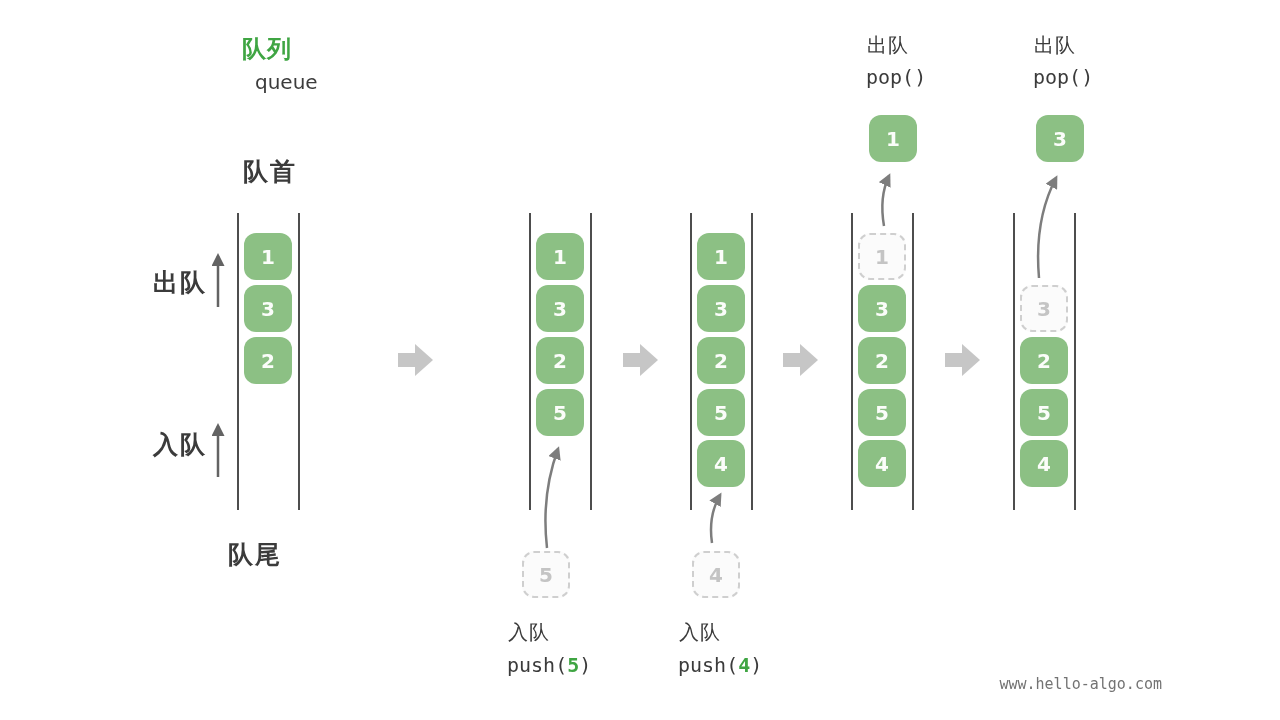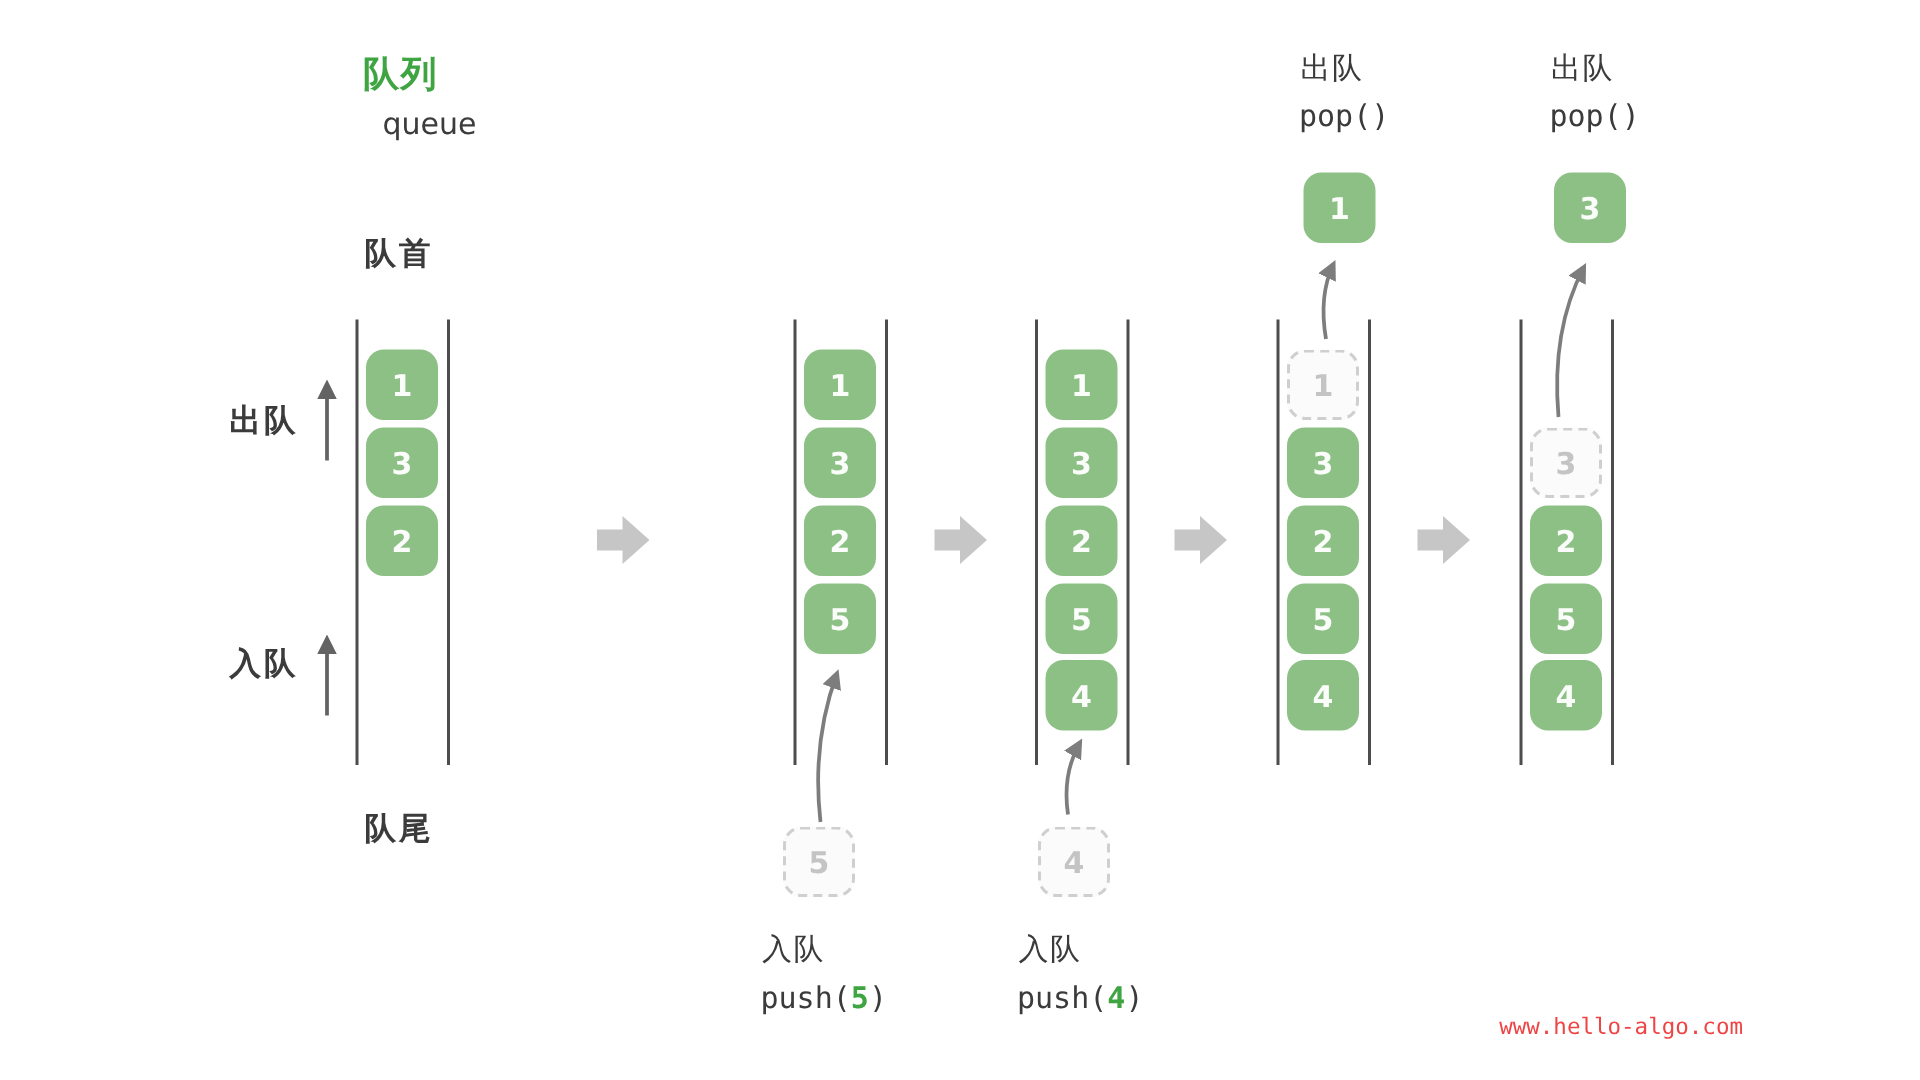--- a/index.html
+++ b/index.html
@@ -4,25 +4,25 @@
 <style>
   html,body{margin:0;padding:0;background:#ffffff;}
   .stage{
     position:relative;width:1200px;height:720px;background:#ffffff;overflow:hidden;
     font-family:"DejaVu Sans","Liberation Sans",sans-serif;color:#3b3b3b;text-align:right;
   }
   
   .abs{position:absolute;white-space:nowrap;}
   .title-cn{font-size:24px;font-weight:bold;color:#3fa543;letter-spacing:1px;}
   .title-en{font-size:20px;color:#3c3c3c;}
-  .side-label{font-size:21px;font-weight:bold;color:#3b3b3b;letter-spacing:2px;}
+  .side-label{font-size:25px;font-weight:bold;color:#3b3b3b;letter-spacing:2px;}
   .op-cn{font-size:20px;color:#3b3b3b;letter-spacing:1px;}
   .op-code{font-family:"DejaVu Sans Mono","Liberation Mono",monospace;font-size:20px;color:#3b3b3b;}
   .op-code .green-arg{color:#3fa543;font-weight:bold;}
-  .watermark{font-family:"DejaVu Sans Mono","Liberation Mono",monospace;font-size:15px;color:#ef4444;}
+  .watermark{font-family:"DejaVu Sans Mono","Liberation Mono",monospace;font-size:15px;color:#737373;}
   
   .col{position:absolute;top:213px;width:63px;height:297px;}
   .wall{position:absolute;top:0;width:2px;height:297px;background:#4d4d4d;}
   .wall.l{left:0;} .wall.r{right:0;}
   .cell{
     position:absolute;left:7px;width:48px;height:47px;border-radius:12px;
     display:flex;align-items:center;justify-content:center;
     font-size:20px;font-weight:bold;box-sizing:border-box;
   }
   .cell.filled{background:#8cc084;color:#fbfdfa;}
@@ -39,21 +39,21 @@
   .overlay{position:absolute;left:0;top:0;pointer-events:none;}
 </style>
 </head>
 <body>
 
 <div class="stage">
 
   <div class="abs title-cn" style="left:242px;top:33px;">队列</div>
   <div class="abs title-en" style="left:235px;top:70px;margin-left:20px;">queue</div>
   <div class="abs side-label" style="left:243px;top:155px;">队首</div>
-  <div class="abs side-label" style="left:243px;top:538px;">队尾</div>
+  <div class="abs side-label" style="left:228px;top:538px;">队尾</div>
   <div class="abs side-label" style="left:153px;top:266px;">出队</div>
   <div class="abs side-label" style="left:153px;top:428px;">入队</div>
 
   <div class="col" style="left:237px;">
     <div class="wall l"></div>
     <div class="wall r"></div>
     <div class="cell filled r0">1</div>
     <div class="cell filled r1">3</div>
     <div class="cell filled r2">2</div>
   </div>

